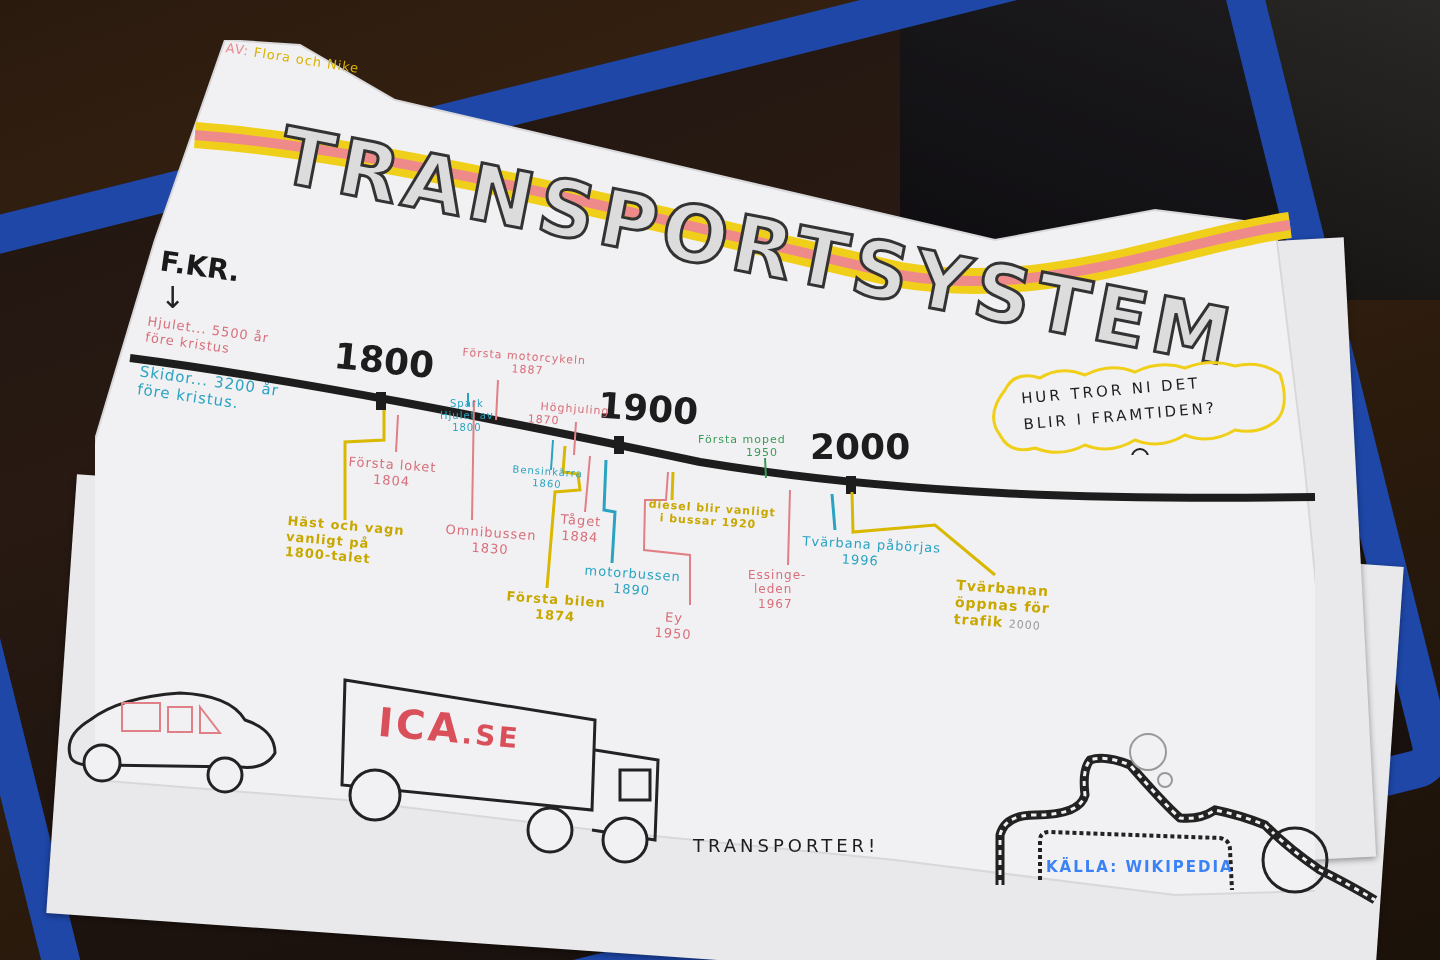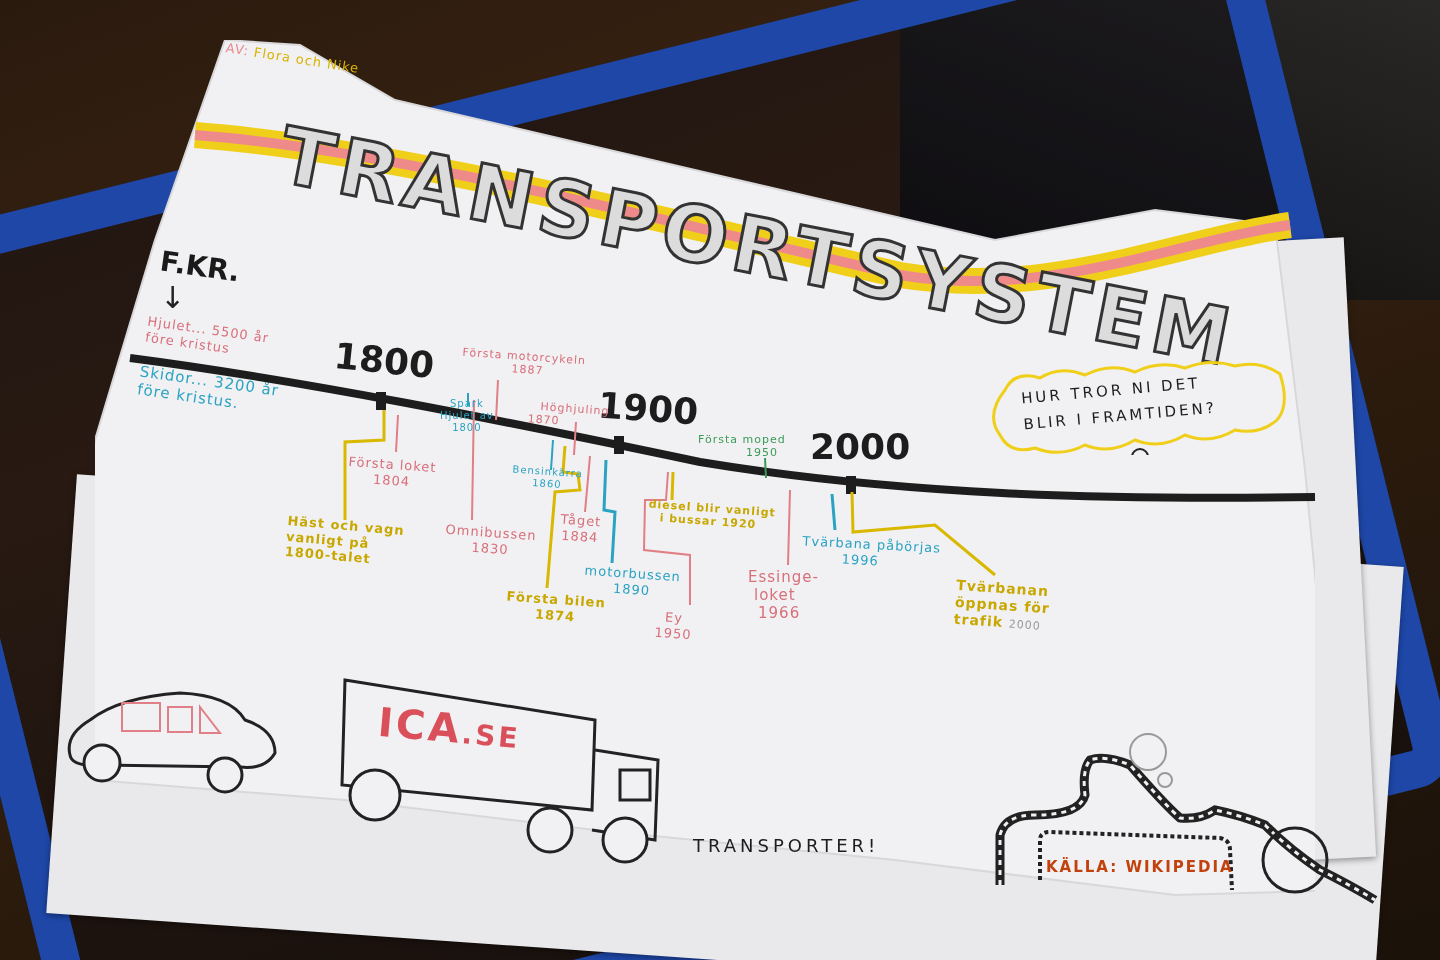--- a/index.html
+++ b/index.html
@@ -25,21 +25,21 @@
          transform-origin:left top;white-space:nowrap;}
   .fkr{left:160px;top:250px;font-weight:bold;font-size:28px;color:#1a1a1a;transform:rotate(8deg);}
   .arrow{left:160px;top:280px;font-size:30px;color:#222;}
   .note{font-size:13px;letter-spacing:1px;white-space:nowrap;line-height:1.2;}
   .pink{color:#d86f7a;} .blue{color:#2aa3c2;} .yellow{color:#c8a800;} .green{color:#3c9a58;} .grey{color:#9a9a9a;}
   .year{font-weight:bold;font-size:36px;color:#1d1d1d;}
   .timeline{left:0;top:0;width:1440px;height:960px;pointer-events:none;}
   .bubble{left:985px;top:360px;width:305px;height:95px;}
   .bubble-text{left:1022px;top:378px;font-size:15px;letter-spacing:3px;color:#1d1d1d;transform:rotate(-5deg);line-height:1.7;}
   .transporter{left:693px;top:835px;font-size:18px;letter-spacing:4px;color:#1d1d1d;}
-  .kalla{left:1046px;top:858px;font-size:15px;letter-spacing:2px;color:#c2410c;font-weight:bold;}
+  .kalla{left:1046px;top:858px;font-size:15px;letter-spacing:2px;color:#3b82f6;font-weight:bold;}
   .ica{left:378px;top:705px;font-size:40px;font-weight:bold;color:#d9505a;transform:rotate(5deg);letter-spacing:3px;}
   .ica small{font-size:28px;}
 </style>
 </head>
 <body>
 
 <div class="abs dark-top"></div>
 <div class="abs basket"></div>
 <div class="abs sheet-back b1"></div>
 <div class="abs sheet-back b2"></div>
@@ -147,24 +147,24 @@
   <div style="padding-left:12px"><span>i bussar</span> <span>1920</span></div>
 </div>
 <div class="abs note pink" style="left:655px;top:610px;text-align:center;transform:rotate(4deg);">
   <div>Ey</div>
   <div>1950</div>
 </div>
 <div class="abs note green" style="left:698px;top:433px;font-size:11px;">
   <div>Första moped</div>
   <div style="padding-left:48px">1950</div>
 </div>
-<div class="abs note pink" style="left:748px;top:568px;font-size:15px;">
+<div class="abs note pink" style="left:748px;top:568px;font-size:12px;">
   <div>Essinge-</div>
-  <div style="padding-left:6px">loket</div>
-  <div style="padding-left:10px">1966</div>
+  <div style="padding-left:6px">leden</div>
+  <div style="padding-left:10px">1967</div>
 </div>
 <div class="abs note blue" style="left:802px;top:537px;font-size:13px;transform:rotate(3deg);">
   <div>Tvärbana påbörjas</div>
   <div style="padding-left:40px">1996</div>
 </div>
 <div class="abs note yellow" style="left:955px;top:580px;font-size:14px;font-weight:bold;transform:rotate(4deg);">
   <div>Tvärbanan</div>
   <div>öppnas för</div>
   <div><span>trafik</span> <span class="grey" style="font-weight:normal;font-size:11px">2000</span></div>
 </div>

